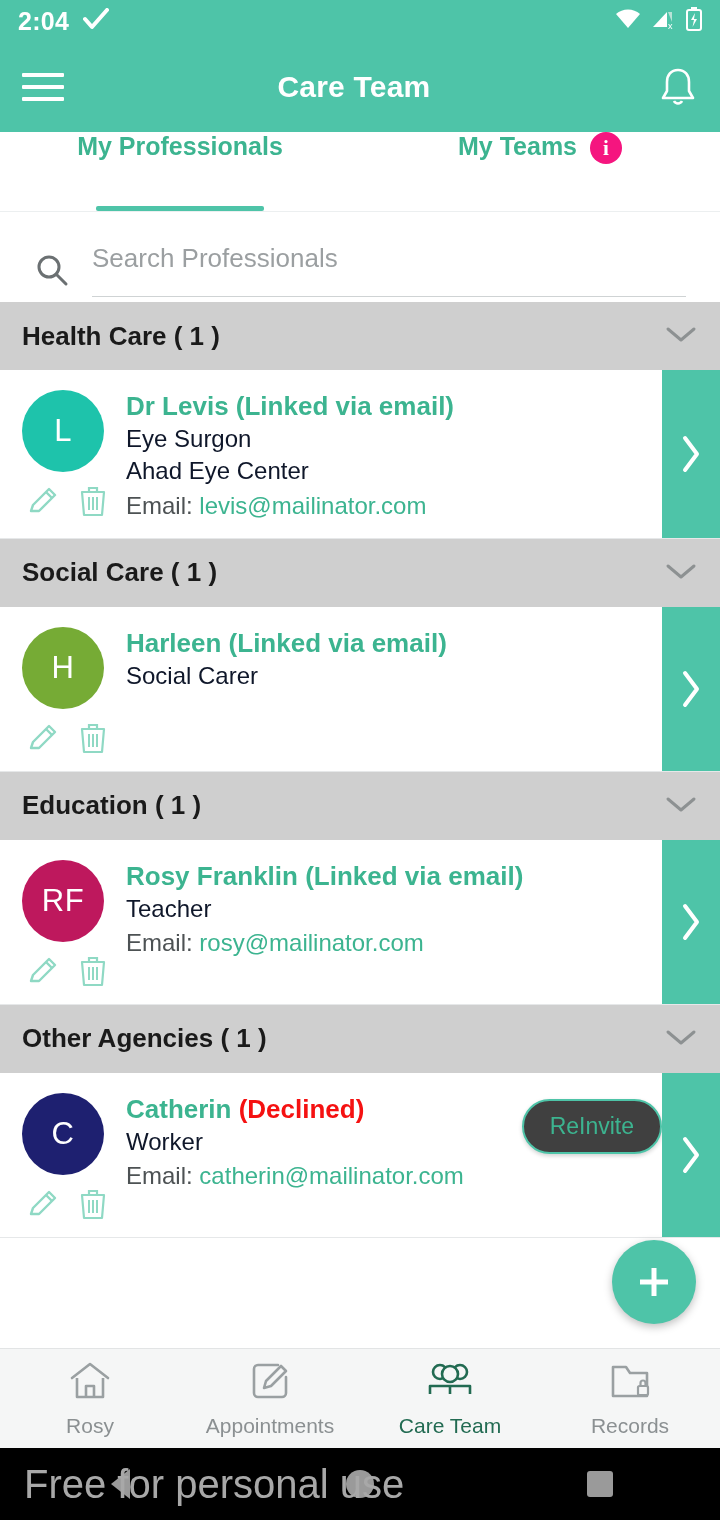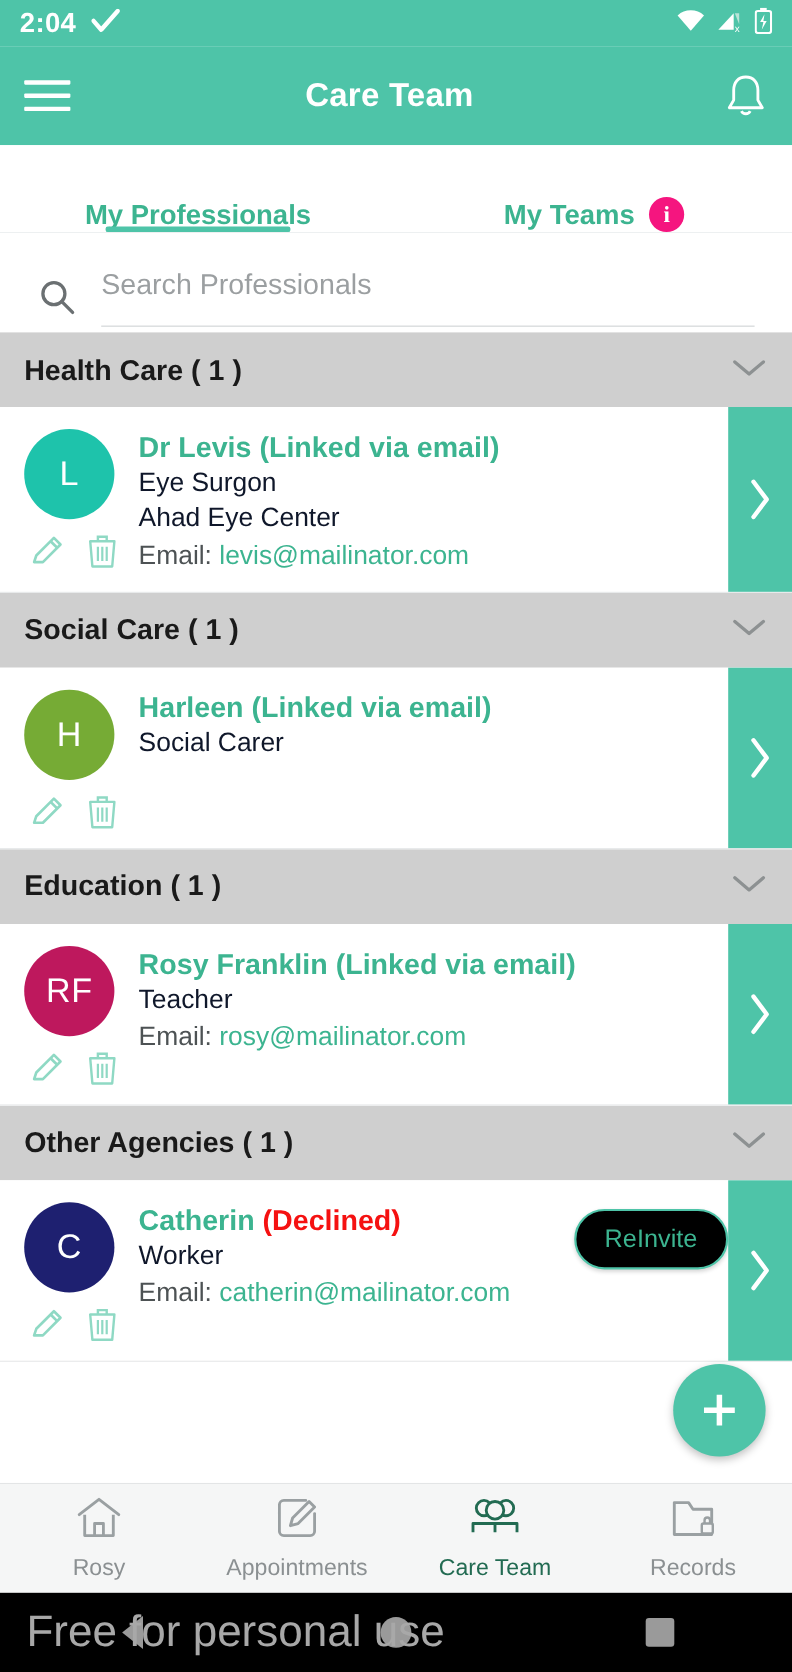--- a/index.html
+++ b/index.html
@@ -34,21 +34,21 @@
     letter-spacing: .2px; margin-left: -10px;
   }
   .bell { width: 44px; display: flex; justify-content: flex-end; cursor: pointer; }
 
   
   .tabs {
     height: 80px; background: #fff; display: flex; flex: 0 0 80px;
     border-bottom: 1px solid #eceff0;
   }
   .tab {
-    flex: 1; display: flex; align-items: flex-end; justify-content: center;
+    flex: 1; display: flex; align-items: flex-start; justify-content: center;
     position: relative; cursor: pointer; gap: 13px;
   }
   .tab-label { font-size: 25px; font-weight: bold; color: #3cb490; }
   .tab.active .tab-underline {
     position: absolute; bottom: 0; left: 50%; transform: translateX(-50%);
     width: 168px; height: 5px; background: #4ec4a8; border-radius: 2px;
   }
   .info-badge {
     width: 32px; height: 32px; border-radius: 50%; background: #f5157f;
     color: #fff; font-size: 21px; font-weight: bold;
@@ -98,21 +98,21 @@
 
   .card-body { flex: 1; padding-right: 58px; min-width: 0; }
   .card-name { font-size: 26px; font-weight: bold; color: #3cb490; line-height: 1.28; }
   .card-name .declined { color: #f51111; }
   .card-sub { font-size: 24px; color: #0f172a; line-height: 1.34; }
   .card-email { font-size: 24px; color: #4d5254; line-height: 1.34; margin-top: 2px; }
   .card-email .addr { color: #3cb490; }
 
   .reinvite {
     position: absolute; right: 58px; top: 26px;
-    background: #000000; border: 2px solid #4ec4a8; border-radius: 34px;
+    background: #404040; border: 2px solid #4ec4a8; border-radius: 34px;
     color: #3cb490; font-size: 23px; padding: 12px 26px;
     box-shadow: 0 2px 4px rgba(0,0,0,.18); cursor: pointer;
     font-family: "Liberation Sans", sans-serif;
   }
 
   .card-arrow {
     position: absolute; right: 0; top: 0; bottom: 0; width: 58px;
     background: #4ec4a8; display: flex; align-items: center; justify-content: center;
     cursor: pointer;
   }

